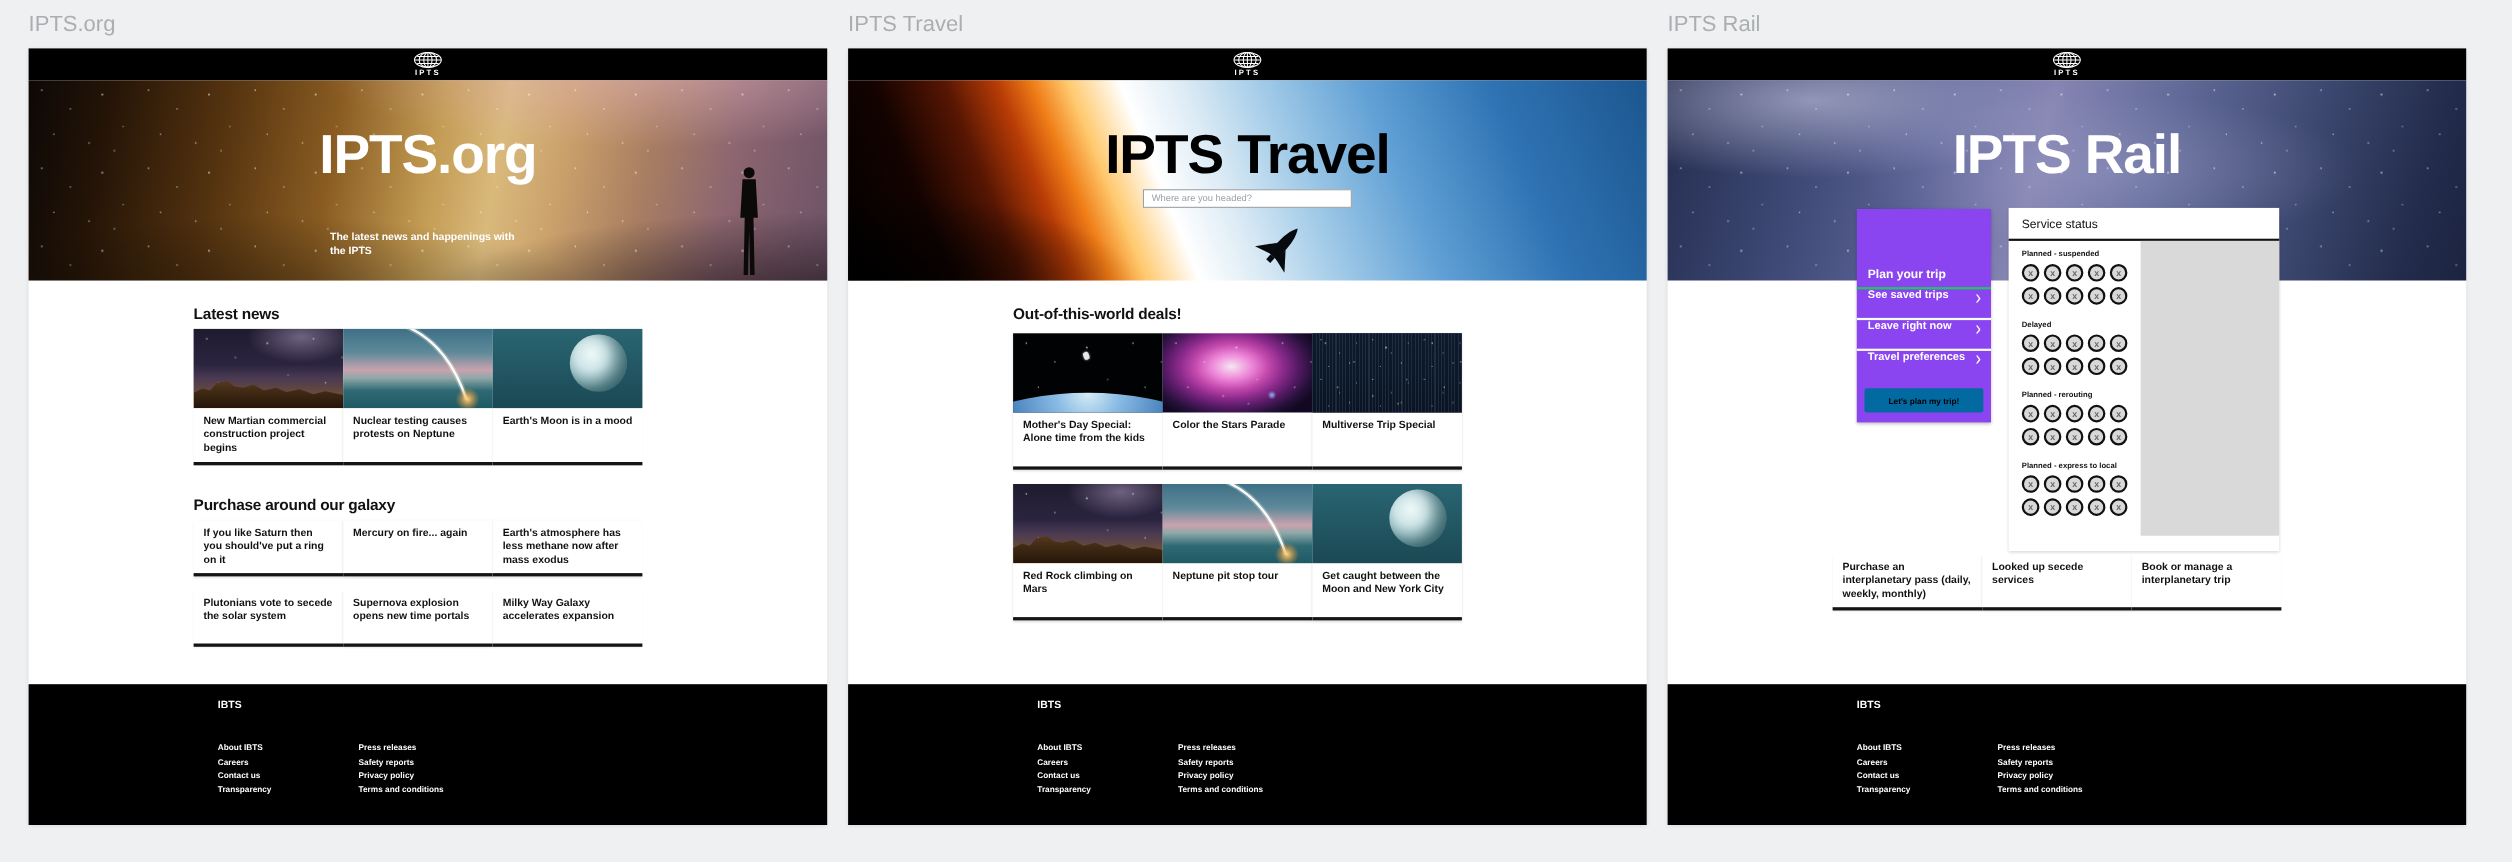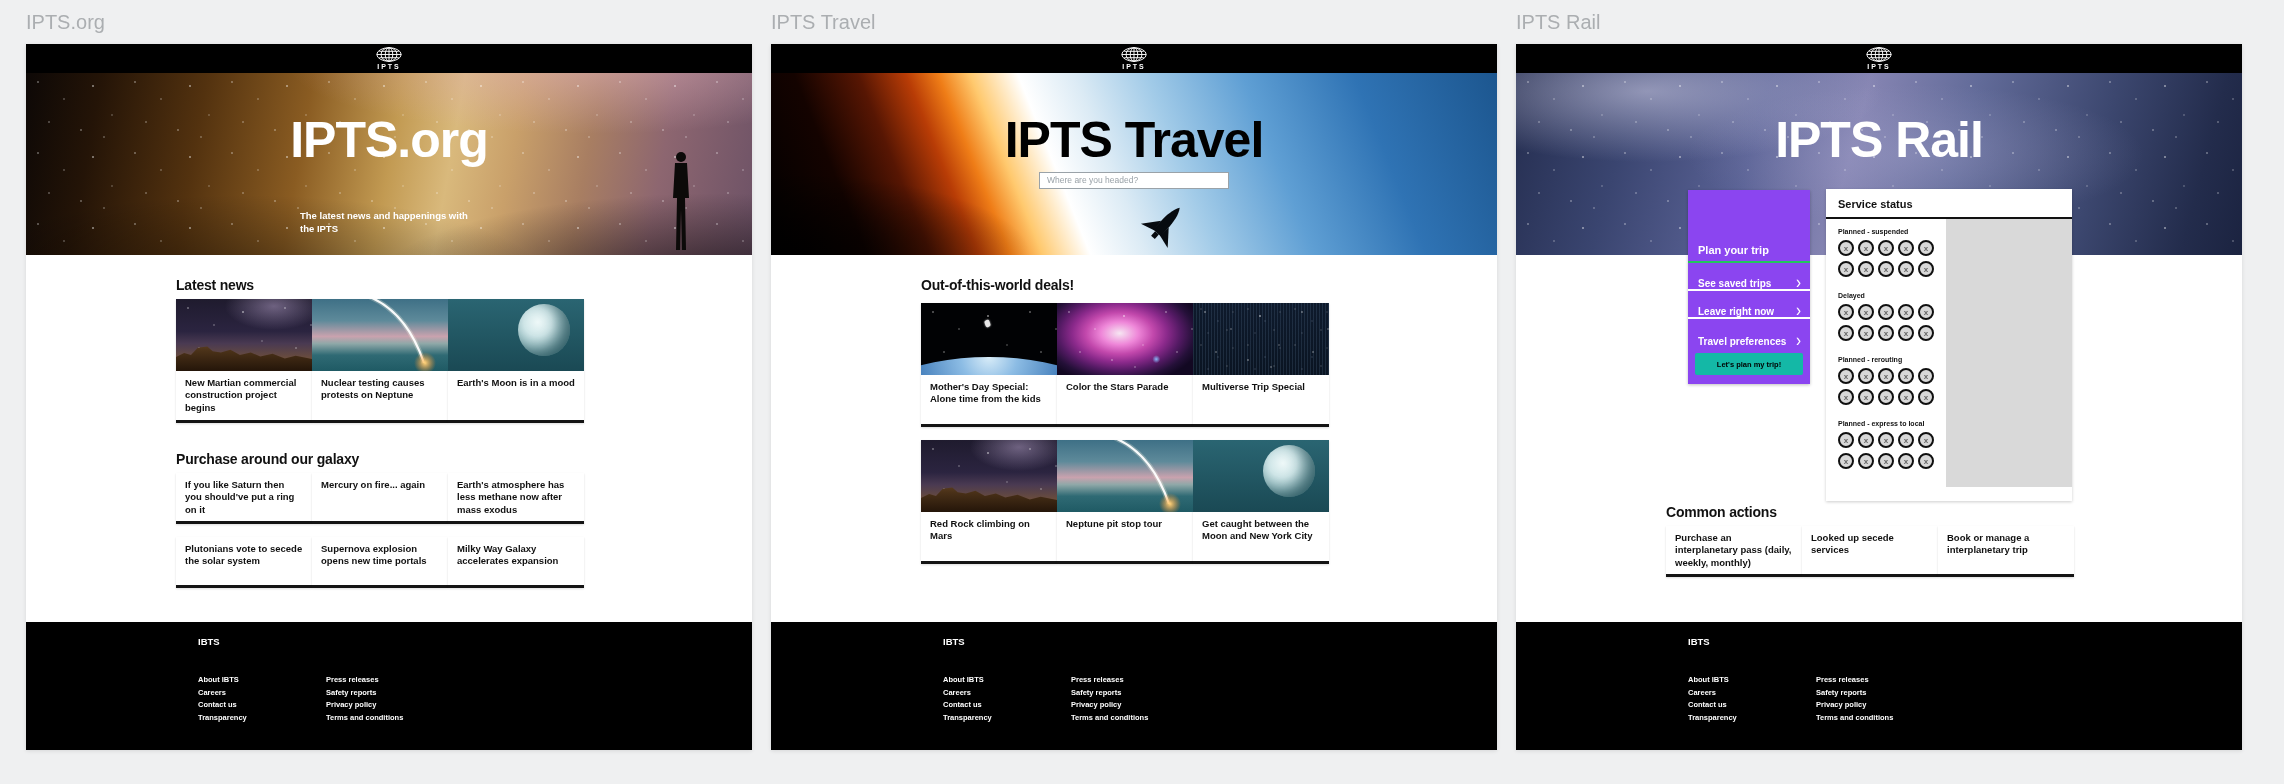--- a/index.html
+++ b/index.html
@@ -104,32 +104,32 @@
       radial-gradient(ellipse 62% 72% at 46% 42%, #f6e6f2 0%, #ee86d8 22%, #c248ac 40%, #8c2a8c 56%, #541a64 72%, #241038 88%, #120822 100%); }
   .img-multi { background-color: #0a1422; background-image:
       repeating-linear-gradient(90deg, rgba(150,190,230,.13) 0 1px, transparent 1px 3px),
       linear-gradient(180deg, #0e1a2c 0%, #0a1422 100%); }
 
   
   .trip-menu { position: absolute; left: 172px; top: 146px; width: 122px; z-index: 3;
       background: #8b45f0; color: #fff; padding-bottom: 9px; box-shadow: 0 1px 3px rgba(0,0,0,.25); }
   .menu-header { height: 25px; display: flex; align-items: center; padding: 0 10px;
       font-size: 11px; font-weight: bold; border-bottom: 2px solid #22c55e; margin-top: 48px; }
-  .menu-item { height: 28px; display: flex; align-items: flex-end; justify-content: space-between;
+  .menu-item { height: 28px; display: flex; align-items: flex-start; justify-content: space-between;
       padding: 0 9px 0 10px; font-size: 10px; font-weight: bold; border-bottom: 2px solid #fff; cursor: pointer; }
   .menu-item:last-of-type { border-bottom: none; }
   .menu-chevron { font-size: 15px; font-weight: normal; line-height: 1; transform: scaleY(1.25); }
-  .menu-btn { height: 22px; margin: 6px 7px 0; background: #14b8a6; color: #000; border: none;
+  .menu-btn { height: 22px; margin: 6px 7px 0; background: #0369a1; color: #000; border: none;
       border-radius: 2px; font-size: 7.5px; font-weight: bold; width: calc(100% - 14px);
       font-family: "Liberation Sans", sans-serif; cursor: pointer; }
 
   
   .status { position: absolute; left: 310px; top: 145px; width: 246px; height: 312px; z-index: 3;
       background: #fff; box-shadow: 0 1px 3px rgba(0,0,0,.2); }
-  .status-title { font-size: 11px; font-weight: bold; padding: 9px 12px 7px; border-bottom: 2.5px solid #111; }
+  .status-title { font-size: 11px; font-weight: normal; padding: 9px 12px 7px; border-bottom: 2.5px solid #111; }
   .status-body { position: relative; padding: 9px 12px 0; }
   .status-map { position: absolute; right: 0; top: 0; width: 126px; height: 268px; background: #d9d9d9; }
   .st-group { margin-bottom: 15px; }
   .st-label { font-size: 7px; font-weight: bold; margin-bottom: 5px; }
   .st-row { display: flex; gap: 4px; margin-bottom: 5px; }
   .st-circle { width: 16px; height: 16px; border: 2.5px solid #101010; border-radius: 50%;
       background: #d8d8d8; color: #666; font-size: 8px; font-weight: bold;
       display: inline-flex; align-items: center; justify-content: center; }
 
   .rail-actions { position: absolute; left: 150px; top: 460px; }
@@ -440,21 +440,20 @@
             <span class="st-circle">x</span>
             <span class="st-circle">x</span>
             <span class="st-circle">x</span>
             <span class="st-circle">x</span>
           </div>
       </div>
     </div>
   </div>
 
   <div class="rail-actions">
-    <h2 class="section-heading">Common actions</h2>
     <div class="cards-row">
       <div class="tcard">Purchase an interplanetary pass (daily, weekly, monthly)</div>
       <div class="tcard">Looked up secede services</div>
       <div class="tcard">Book or manage a interplanetary trip</div>
     </div>
   </div>
 
   <div class="foot">
     <div class="foot-brand">IBTS</div>
     <div class="foot-cols">

